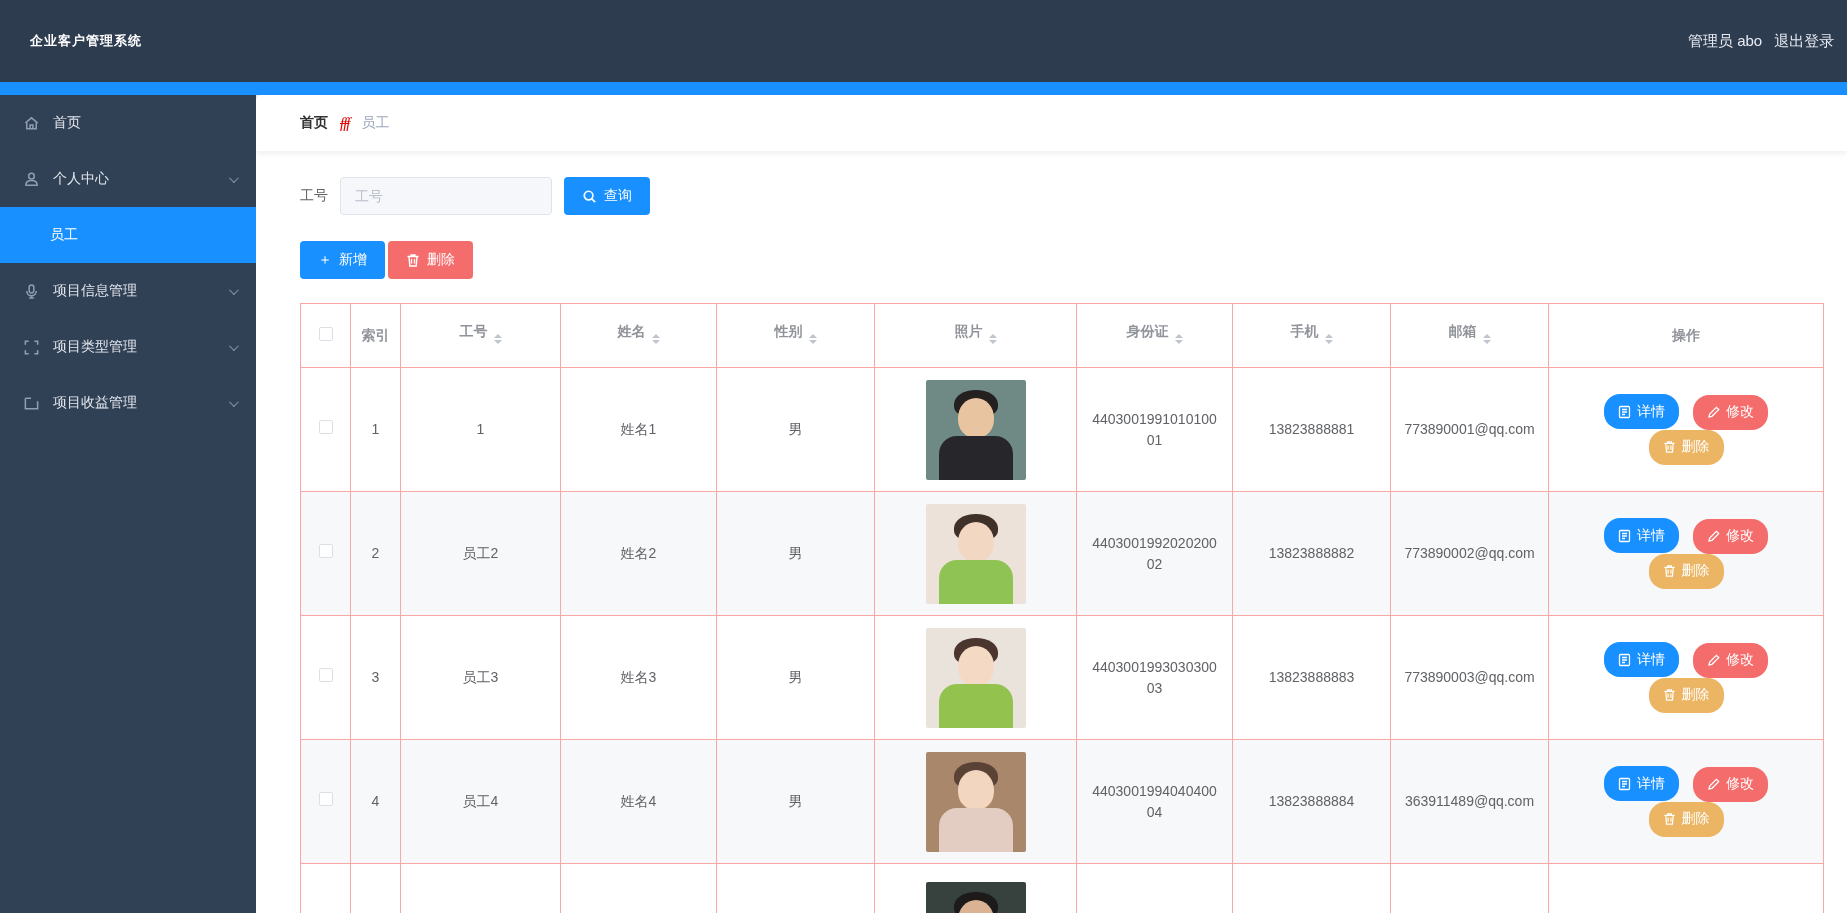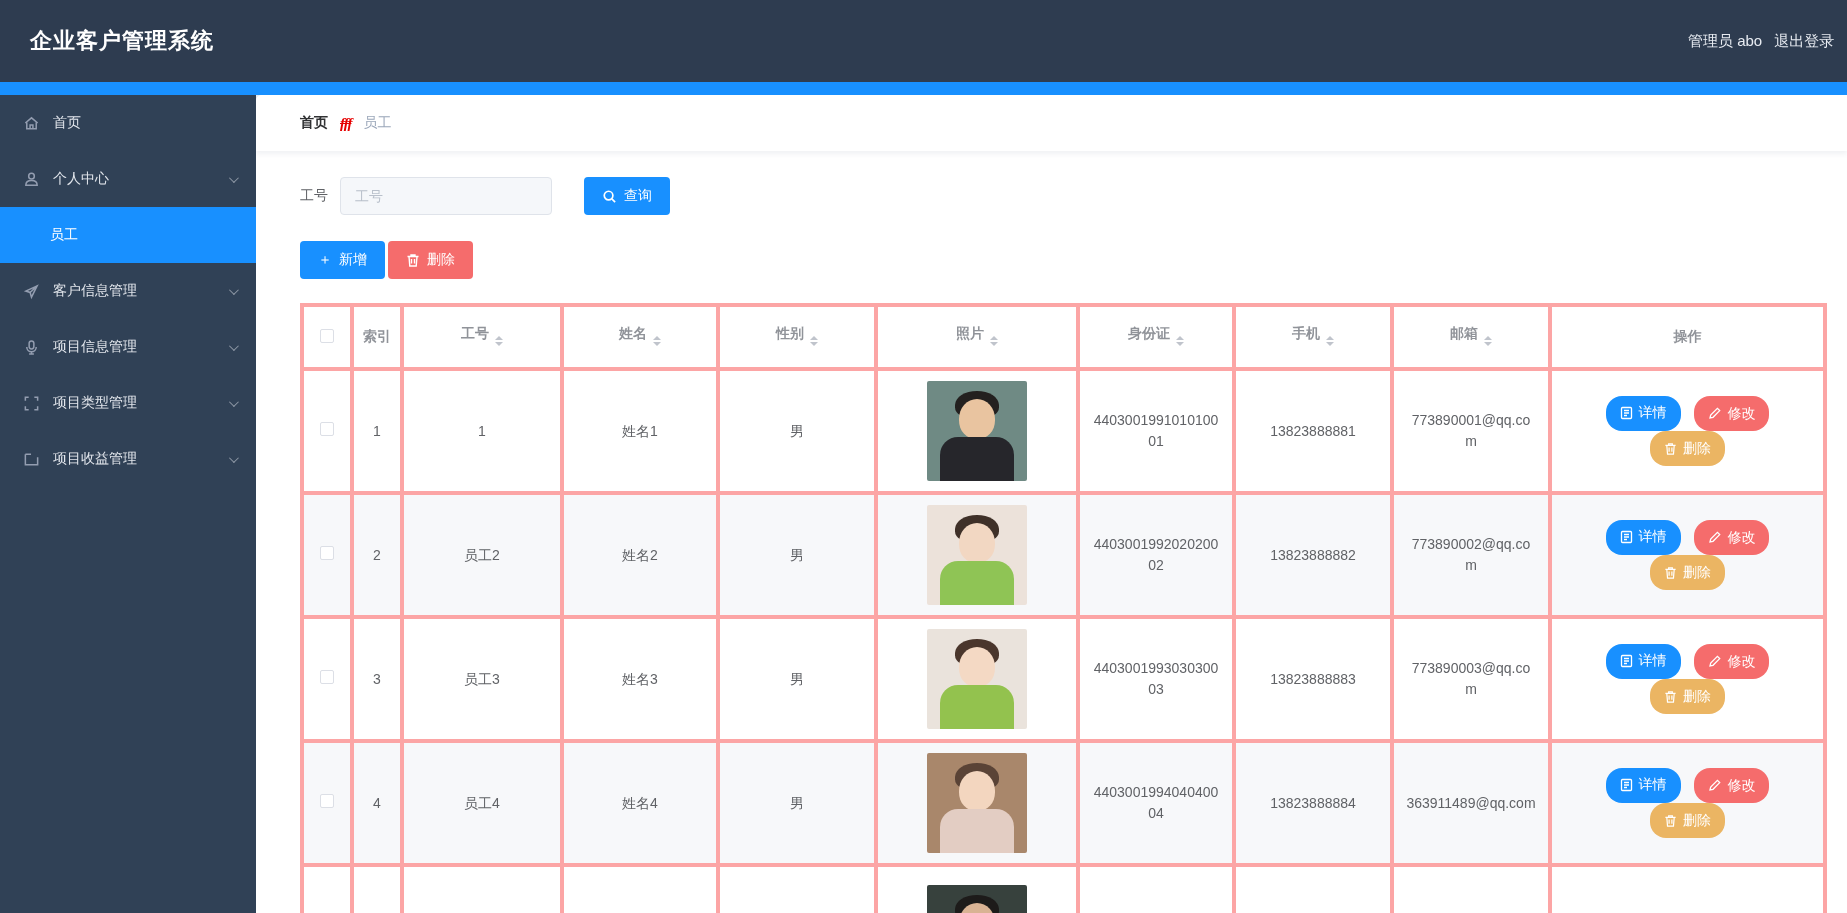--- a/index.html
+++ b/index.html
@@ -1,21 +1,21 @@
 <!DOCTYPE html>
 <html><head>
 <meta charset="utf-8">
 <style>
   * { margin:0; padding:0; box-sizing:border-box; }
   html,body { width:1847px; height:913px; overflow:hidden; }
   body { font-family:"Liberation Sans","DejaVu Sans",sans-serif; font-size:14px; color:#606266; background:#e9edf2; }
 
   
   .topbar { position:relative; width:100%; height:82px; background:#2e3c50; display:flex; align-items:center; }
-  .topbar .title { color:#ffffff; font-size:22px; font-weight:bold; padding-left:30px; letter-spacing:1px; }
+  .topbar .title { color:#ffffff; font-size:13px; font-weight:bold; padding-left:30px; letter-spacing:1px; }
   .topbar-right { position:absolute; left:1688px; top:0; height:82px; display:flex; align-items:center; gap:12px; white-space:nowrap; }
   .topbar-right span { color:#e8ecf2; font-size:15px; cursor:pointer; }
   .accent-bar { width:100%; height:13px; background:#1890ff; }
 
   
   .layout { display:flex; width:100%; height:818px; }
   .sidebar { width:256px; min-width:256px; height:100%; background:#304156; padding-top:0; }
   .content { flex:1; height:100%; background:#e9edf2; overflow:hidden; }
 
   
@@ -26,40 +26,40 @@
   .chev { position:absolute; right:20px; width:7px; height:7px; border-right:1.5px solid #8d97a5; border-bottom:1.5px solid #8d97a5; }
   .chev.down { transform:rotate(45deg) translateY(-2px); }
   .chev.up { transform:rotate(-135deg) translateY(-2px); }
   .submenu-item { height:56px; display:flex; align-items:center; padding-left:50px; color:#ffffff; cursor:pointer; font-size:14px; }
   .submenu-item.active { background:#1890ff; }
 
   
   .main-card { width:100%; height:100%; background:#ffffff; border-top-left-radius:6px; }
   .crumb-bar { height:56px; display:flex; align-items:center; padding-left:44px; background:#fff; border-top-left-radius:6px; box-shadow:0 3px 5px rgba(60,80,120,.08); position:relative; z-index:2; }
   .crumb-home { font-weight:bold; color:#303133; cursor:pointer; }
-  .crumb-sep { color:#e60000; font-family:"Liberation Serif","DejaVu Serif",serif; font-style:italic; font-weight:bold; text-decoration:line-through; margin:8px 12px; font-size:15px; letter-spacing:-1px; }
+  .crumb-sep { color:#e60000; font-family:"Liberation Serif","DejaVu Serif",serif; font-style:italic; font-weight:normal; text-decoration:line-through; margin:8px 12px; font-size:15px; letter-spacing:-1px; }
   .crumb-cur { color:#9aa6b9; }
 
   
   .form-row { display:flex; align-items:center; padding:26px 0 0 44px; }
   .form-label { color:#606266; margin-right:12px; }
   .form-input { width:212px; height:38px; background:#f5f7fa; border:1px solid #dfe3ea; border-radius:4px; padding:0 14px; font-size:14px; color:#606266; outline:none; }
   .form-input::placeholder { color:#b9c0cb; }
   .btn { display:inline-flex; align-items:center; justify-content:center; gap:7px; height:38px; border:none; border-radius:4px; color:#fff; font-size:14px; cursor:pointer; padding:0 18px; }
   .btn svg { display:block; }
   .btn-blue { background:#1890ff; }
   .btn-red { background:#f56c6c; }
-  .btn-query { margin-left:32px; }
+  .btn-query { margin-left:12px; }
 
   .toolbar-row { display:flex; gap:3px; padding:26px 0 0 44px; }
 
   
   .table-wrap { margin:24px 0 0 44px; width:1523px; }
   table { border-collapse:collapse; width:100%; table-layout:fixed; }
-  th,td { border:4px solid #fca5a5; text-align:center; vertical-align:middle; word-break:break-all; }
+  th,td { border:1px solid #fca5a5; text-align:center; vertical-align:middle; word-break:break-all; }
   th { height:64px; color:#909399; font-weight:bold; font-size:14px; background:#fff; padding:0 8px; }
   td { height:124px; color:#606266; font-size:14px; padding:8px 12px; line-height:1.5; background:#fff; }
   tr.striped td { background:#f7f8fa; }
   tr.partial td { height:51px; border-bottom:none; }
   .col-check { width:50px; } .col-index { width:50px; } .col-empno { width:160px; }
   .col-name { width:156px; } .col-gender { width:158px; } .col-photo { width:202px; }
   .col-id { width:156px; } .col-phone { width:158px; } .col-email { width:158px; } .col-actions { width:275px; }
 
   .caret { display:inline-flex; flex-direction:column; margin-left:6px; vertical-align:-2px; }
   .caret i { width:0; height:0; border:4px solid transparent; display:block; }
@@ -117,29 +117,20 @@
       </span>
       <span class="label">个人中心</span>
       <span class="chev down"></span>
     </div>
 
 
     <div class="submenu-item active">
       <span>员工</span>
     </div>
 
-    <div class="menu-item">
-      <span class="mi-icon">
-        <svg width="17" height="17" viewBox="0 0 18 18">
-            <path d="M15 3 3 8.5l4.5 1.5L9 15l6-12zM7.5 10 15 3"></path>
-          </svg>
-      </span>
-      <span class="label">客户信息管理</span>
-      <span class="chev down"></span>
-    </div>
 
 
     <div class="menu-item">
       <span class="mi-icon">
         <svg width="17" height="17" viewBox="0 0 18 18">
             <rect x="6.5" y="2" width="5" height="8.5" rx="2.5"></rect>
             <path d="M4 8.5a5 5 0 0 0 10 0M9 13.5V16M6.5 16h5"></path>
           </svg>
       </span>
       <span class="label">项目信息管理</span>

